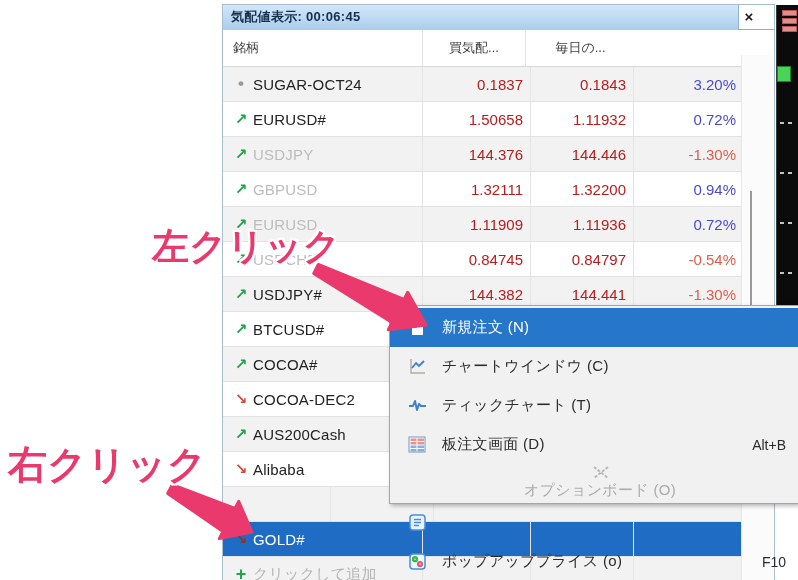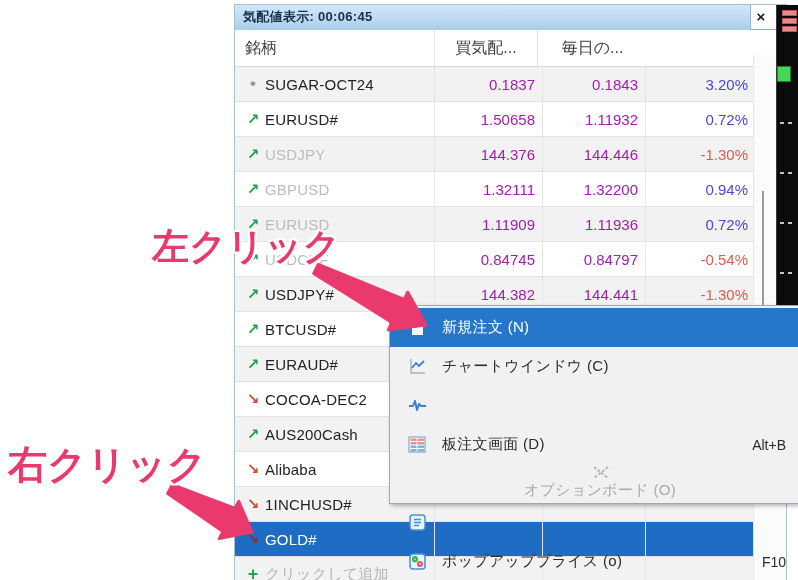--- a/index.html
+++ b/index.html
@@ -4,45 +4,45 @@
 <style>
   * { margin:0; padding:0; box-sizing:border-box; }
   html,body { background:#fff; }
   .stage {
     position:relative; width:798px; height:580px; overflow:hidden;
     background:#fff; font-family:"Liberation Sans","DejaVu Sans",sans-serif;
   }
 
   
   .mw { position:absolute; left:222px; top:4px; width:553px; height:576px;
-        background:#fff; border:1px solid #a9bdd1; border-bottom:none;margin-left:12px; }
+        background:#fff; border:1px solid #a9bdd1; border-bottom:none; }
   .titlebar { position:relative; height:25px; display:flex; align-items:center;
         border-bottom:1px solid #98a9b9; }
   .titlebar .blue { position:absolute; left:0; top:0; width:516px; height:25px;
         background:linear-gradient(#d3e7f9,#a9cdec); border-right:1px solid #8fb4d4; }
   .title-text { position:relative; z-index:1; padding-left:8px; font-size:13px;
         color:#15304d; font-weight:bold; letter-spacing:.3px; }
   .close-btn { position:absolute; right:16px; top:3px; z-index:2; width:18px; height:18px;
         font-size:15px; font-weight:bold; color:#1c1c1c; text-align:center; line-height:18px; cursor:default; }
 
   .grid { position:absolute; left:0; top:25px; right:0; bottom:0; }
   .hdr, .row { display:flex; width:520px; }
-  .hdr { height:37px; align-items:center; color:#404040; font-size:16px; }
+  .hdr { height:37px; align-items:center; color:#404040; font-size:13px; }
   .hdr .hc { border-right:1px solid #e4e4e4; height:100%; display:flex; align-items:center; }
   .hc.c1 { width:200px; padding-left:10px; }
   .hc.c2 { width:108px; justify-content:center; }
   .hc.c3 { width:103px; justify-content:center; }
   .hc.c4 { width:109px; justify-content:center; border-right:none; }
   .hdr { border-bottom:1px solid #d8d8d8; }
 
   .row { height:35px; align-items:center; font-size:15px; color:#222; border-bottom:1px solid #e2e2e2; }
   .row:nth-child(odd) { background:#f2f2f2; }   
   .row .c { height:100%; display:flex; align-items:center; border-right:1px solid #e4e4e4; }
   .c.sym { width:200px; padding-left:6px; }
-  .c.num { width:108px; justify-content:flex-end; padding-right:7px; font-size:15px; color:#a21caf; }
+  .c.num { width:108px; justify-content:flex-end; padding-right:7px; font-size:15px; color:#b91c1c; }
   .c.num.n3 { width:103px; }
   .c.num.n4 { width:109px; border-right:none; }
   .trend { width:24px; text-align:center; font-weight:bold; font-size:15px; }
   .trend.up::before { content:"\2197"; color:#1fa348; }
   .trend.down::before { content:"\2198"; color:#d5493d; }
   .trend.dot::before { content:"\2022"; color:#9a9a9a; font-size:17px; }
   .trend.add::before { content:"+"; color:#22a550; font-size:18px; }
   .symtext { letter-spacing:.2px;text-align:center; }
   .row.inactive .symtext { color:#bcbcbc; }
   .row.add-row .symtext { color:#b4b4b4; }
@@ -175,21 +175,21 @@
               <span class="trend up"></span>
               <span class="symtext">BTCUSD#</span>
             </div>
           <div class="c num"></div>
             <div class="c num n3"></div>
             <div class="c num n4"></div>
         </div>
         <div class="row active">
           <div class="c sym">
               <span class="trend up"></span>
-              <span class="symtext">EURAUD#</span>
+              <span class="symtext">COCOA#</span>
             </div>
           <div class="c num"></div>
             <div class="c num n3"></div>
             <div class="c num n4"></div>
         </div>
         <div class="row active">
           <div class="c sym">
               <span class="trend down"></span>
               <span class="symtext">COCOA-DEC2</span>
             </div>
@@ -209,24 +209,20 @@
         <div class="row active">
           <div class="c sym">
               <span class="trend down"></span>
               <span class="symtext">Alibaba</span>
             </div>
           <div class="c num"></div>
             <div class="c num n3"></div>
             <div class="c num n4"></div>
         </div>
         <div class="row active">
-          <div class="c sym">
-              <span class="trend down"></span>
-              <span class="symtext">1INCHUSD#</span>
-            </div>
           <div class="c num"></div>
             <div class="c num n3"></div>
             <div class="c num n4"></div>
         </div>
         <div class="row selected">
           <div class="c sym">
               <span class="trend down"></span>
               <span class="symtext">GOLD#</span>
             </div>
           <div class="c num"></div>
@@ -288,20 +284,21 @@
       </span>
       <span class="lbl">チャートウインドウ (C)</span>
       <span class="sc"></span>
     </div>
     <div class="mi normal">
       <span class="ico">
         <svg width="19" height="17" viewBox="0 0 19 17">
             <polyline points="1,9 5,9 7,4 9,13 11,7 13,9 18,9" stroke="#3d7fd0" stroke-width="2" fill="none" stroke-linejoin="round"></polyline>
           </svg>
       </span>
+      <span class="lbl">ティックチャート (T)</span>
       <span class="sc"></span>
     </div>
     <div class="mi normal">
       <span class="ico">
         <svg width="18" height="17" viewBox="0 0 18 17">
             <rect x="1" y="1" width="16" height="15" fill="#fff" stroke="#6f98c2"></rect>
             <rect x="2.5" y="2.5" width="6" height="2.5" fill="#e8928a"></rect>
             <rect x="9.5" y="2.5" width="6.5" height="2.5" fill="#e8928a"></rect>
             <rect x="2.5" y="6" width="6" height="2.5" fill="#e8928a"></rect>
             <rect x="9.5" y="6" width="6.5" height="2.5" fill="#e8928a"></rect>

